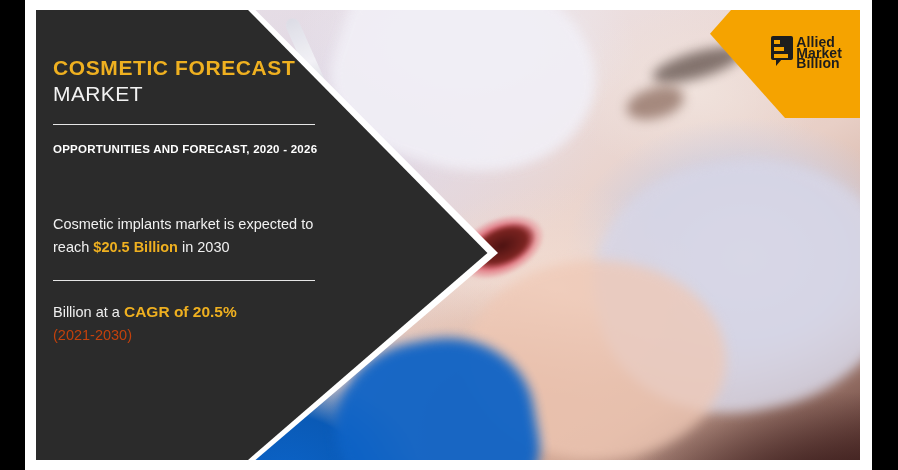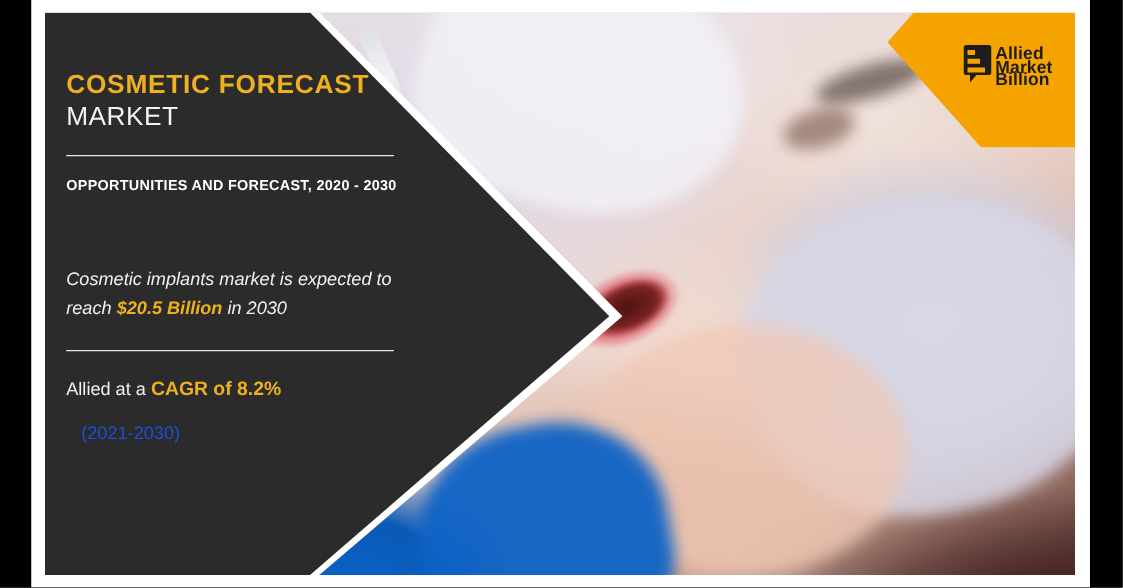--- a/index.html
+++ b/index.html
@@ -271,40 +271,39 @@
   }
 
   .spacer { height: 55px; }
 
   .body-text {
     font-size: 14.5px;
     color: #f0f0f0;
     line-height: 22.5px;
     margin: 0;
     width: 262px;
-    font-style: italic;
   }
   .hl {
     color: #efb020;
     font-weight: bold;
   }
 
   .stat-line {
     font-size: 14.5px;
     color: #f0f0f0;
     line-height: 22.5px;
     margin: 0;
     width: 262px;
   }
   .stat-line .hl { font-size: 15.5px; }
   .stat-years {
     font-size: 14.5px;
-    color: #1d4ed8;
+    color: #c2410c;
     line-height: 22.5px;
-    margin: 12px;
+    margin: 0;
   }
 </style>
 </head>
 <body>
 
 <div class="page">
 
   <div class="matte"></div>
 
   <div class="banner">
@@ -337,31 +336,31 @@
     <div class="panel-outline"></div>
     <div class="panel"></div>
 
     <div class="panel-content">
 
       <h1 class="title-main">COSMETIC FORECAST</h1>
       <h2 class="title-sub">MARKET</h2>
 
       <div class="rule"></div>
 
-      <p class="eyebrow">OPPORTUNITIES AND FORECAST, 2020 - 2030</p>
+      <p class="eyebrow">OPPORTUNITIES AND FORECAST, 2020 - 2026</p>
 
       <div class="spacer"></div>
 
       <p class="body-text">
         <span>Cosmetic implants market is expected to reach </span><span class="hl">$20.5 Billion</span><span> in 2030</span>
       </p>
 
       <div class="rule rule-2"></div>
 
       <p class="stat-line">
-        <span>Allied at a </span><span class="hl">CAGR of 8.2%</span>
+        <span>Billion at a </span><span class="hl">CAGR of 20.5%</span>
       </p>
       <p class="stat-years">(2021-2030)</p>
 
     </div>
 
   </div>
 </div>
 
 </body></html>

